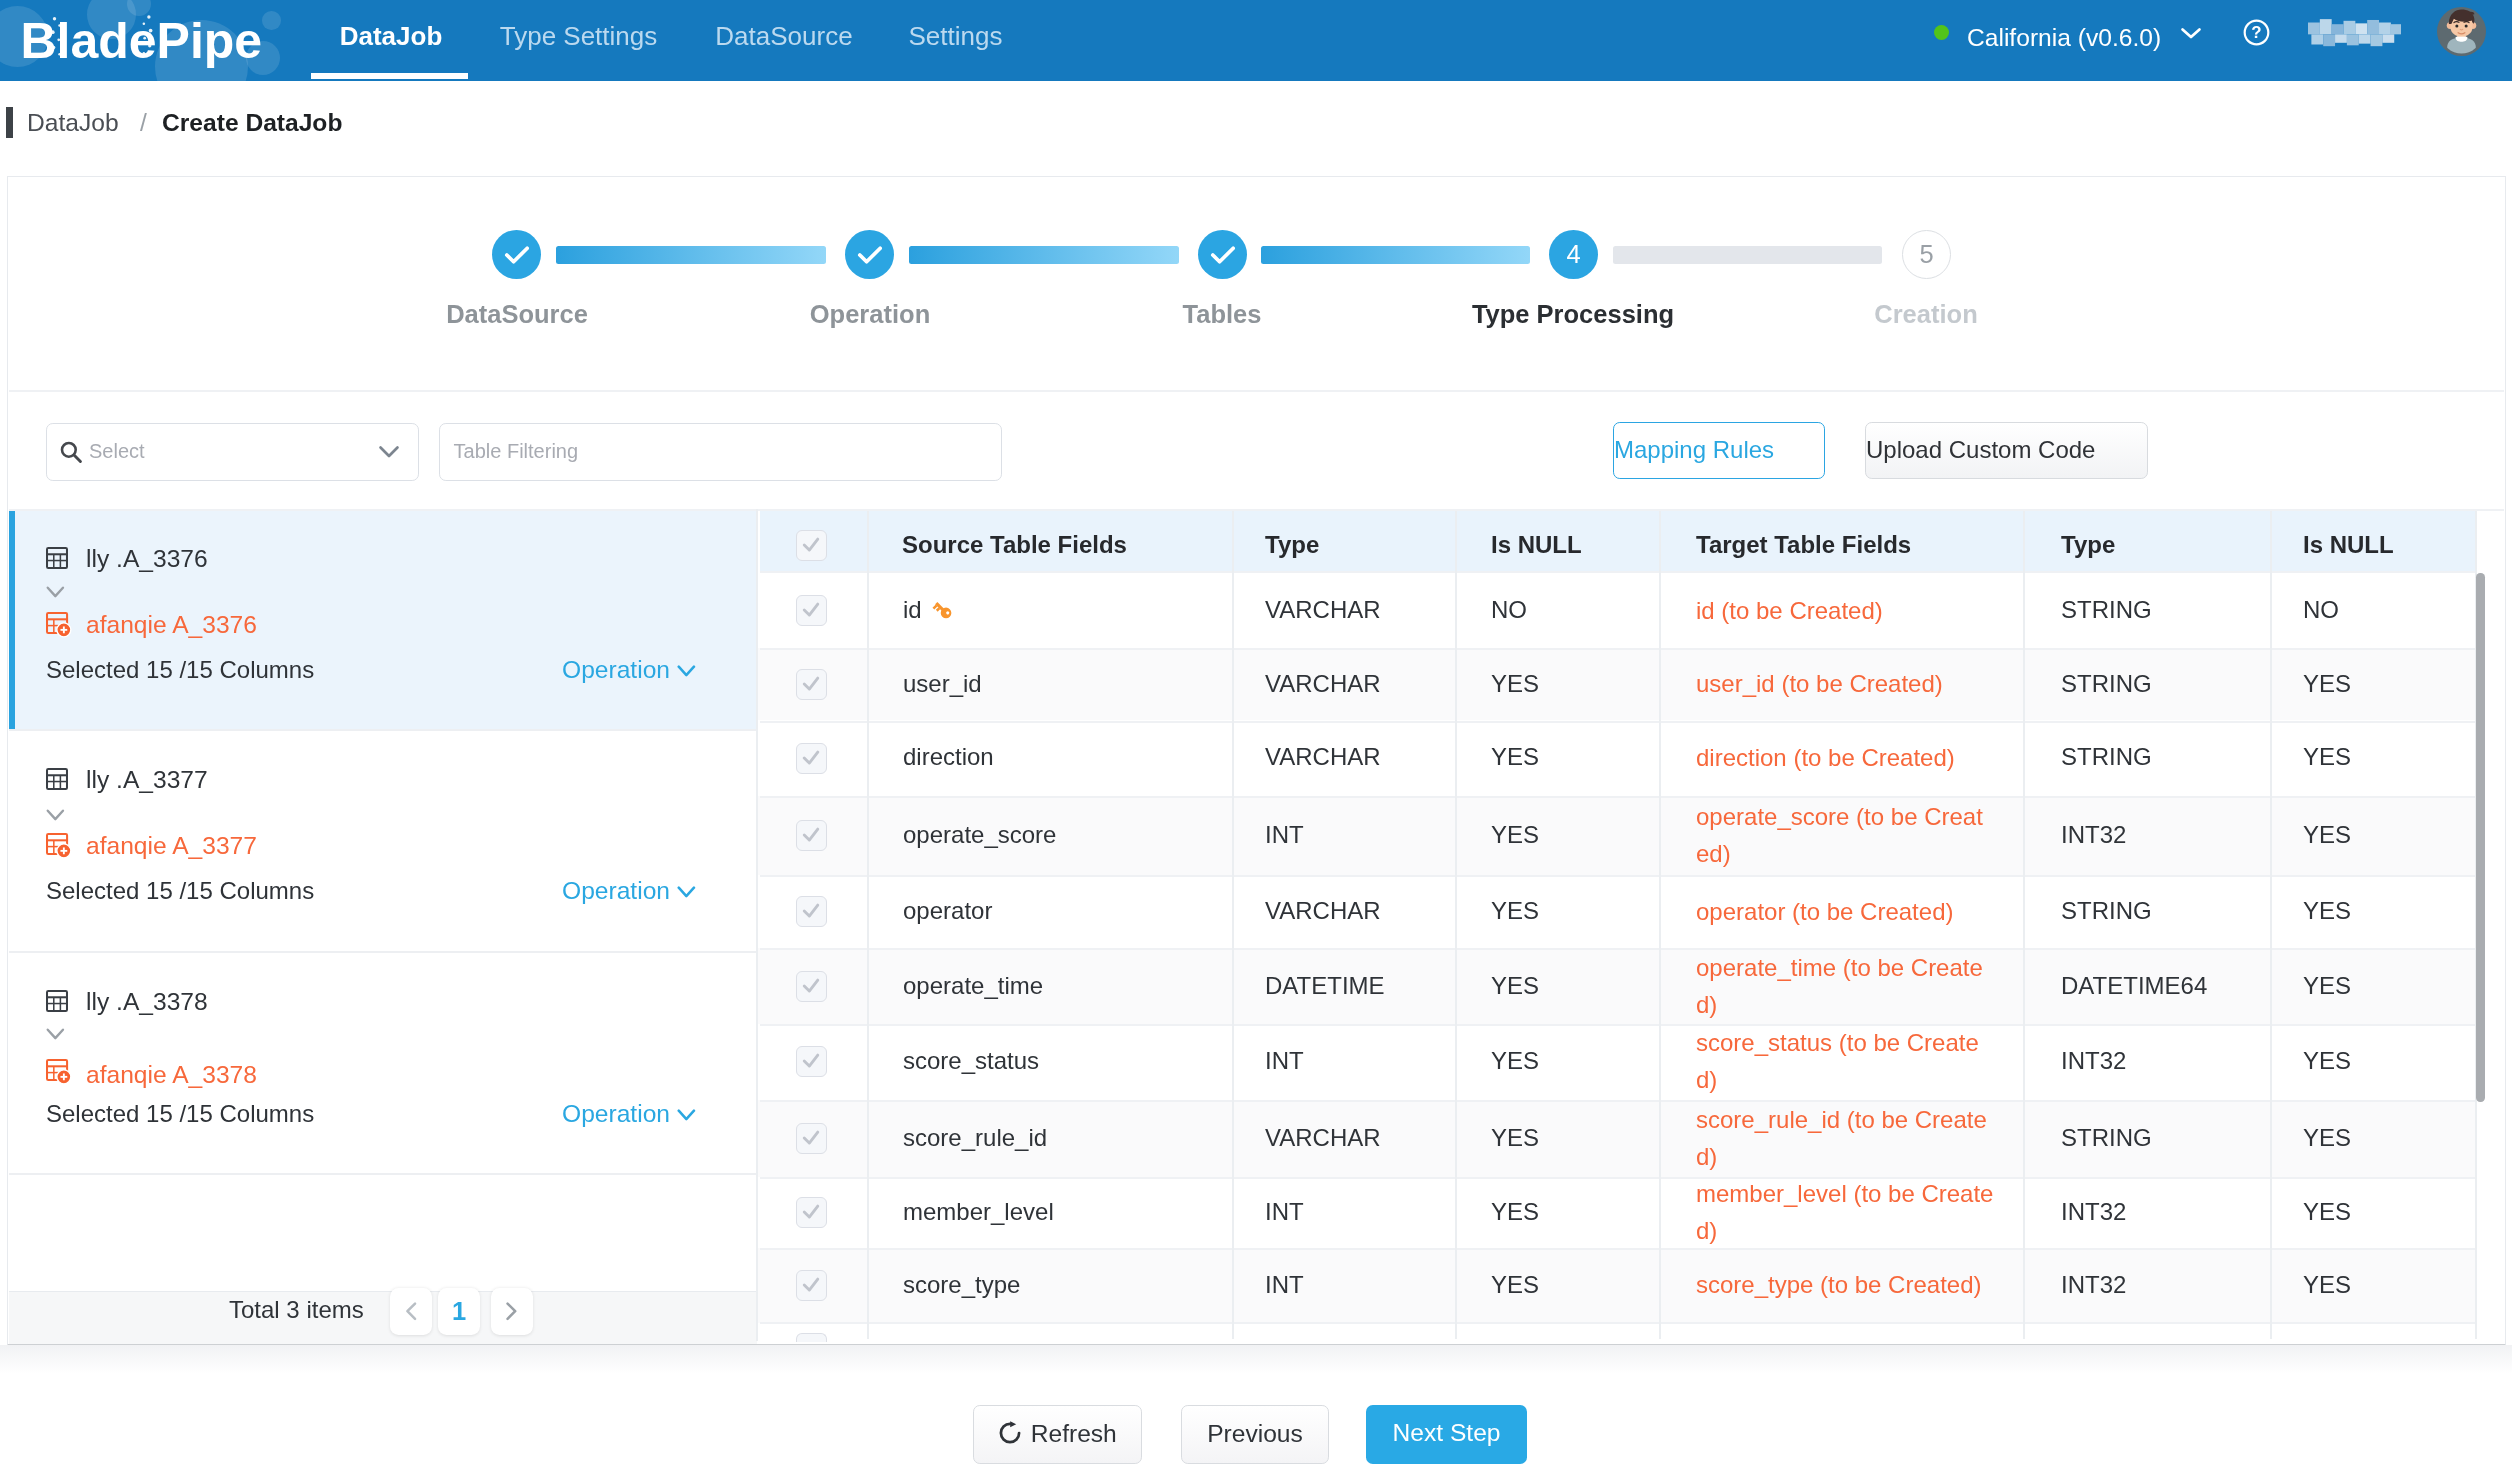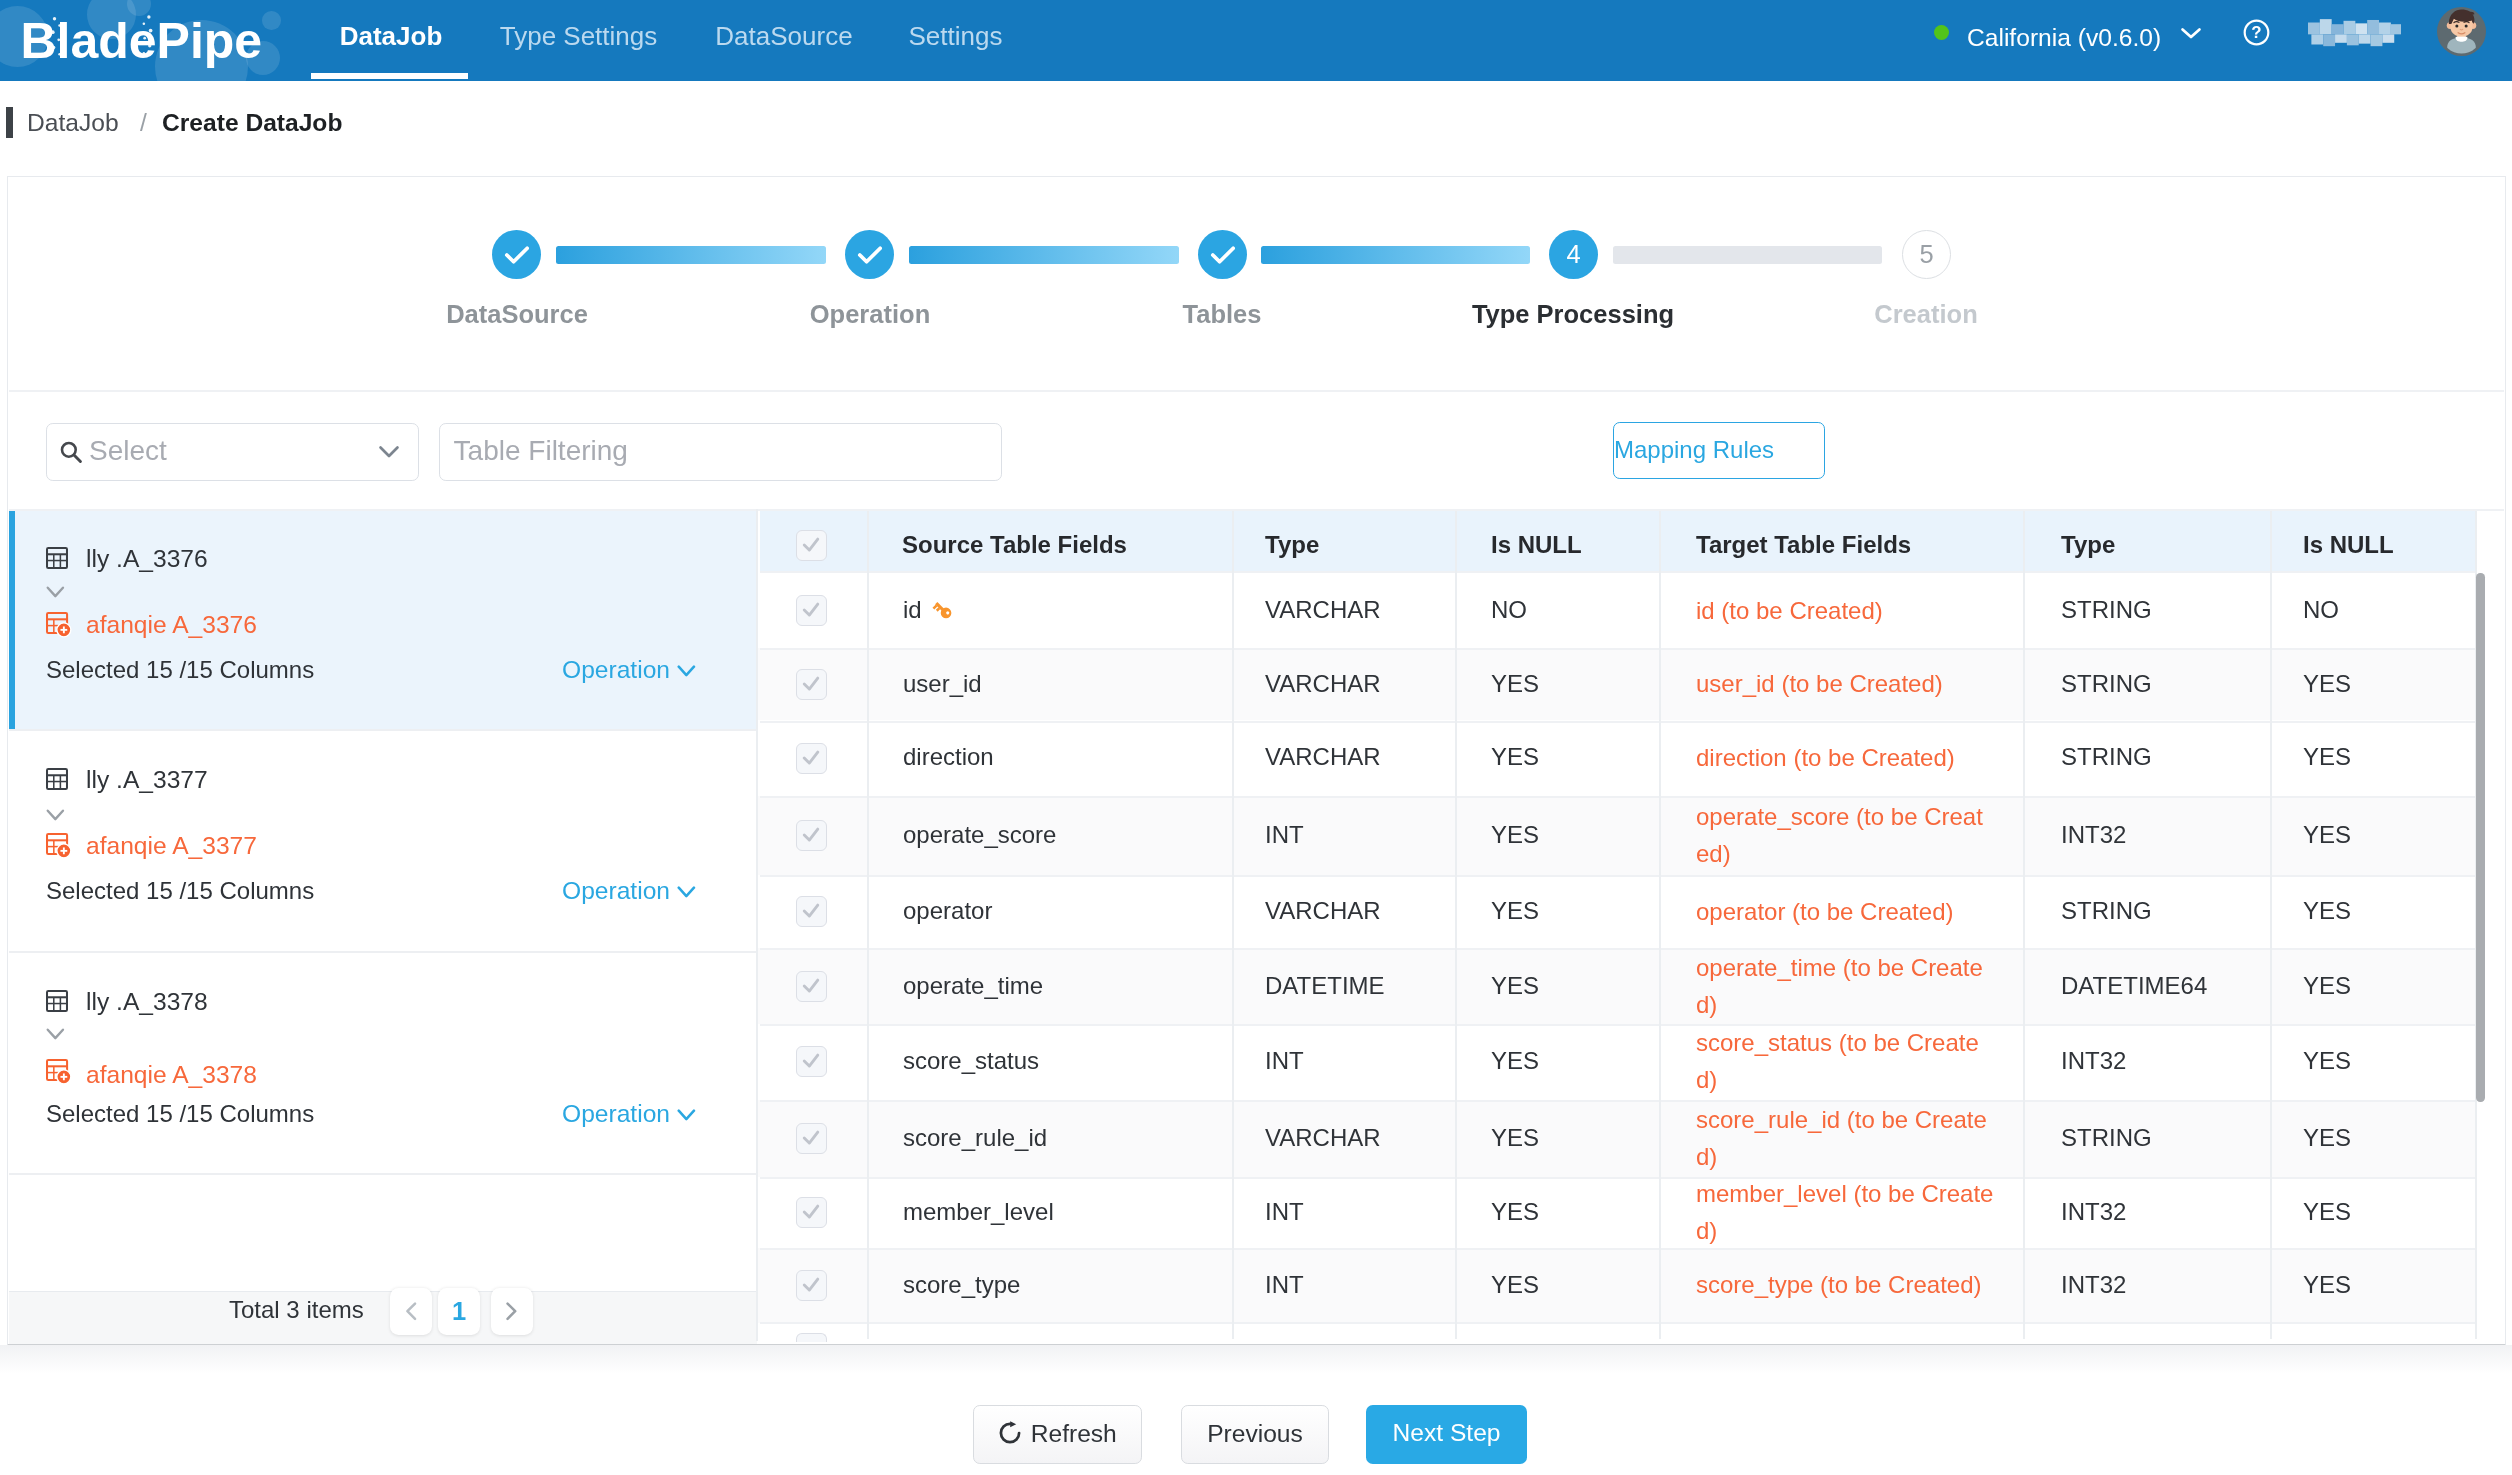--- a/index.html
+++ b/index.html
@@ -22,21 +22,21 @@
 
 .step-c { position:absolute; width:49px; height:49px; border-radius:50%; top:230px; background:#2BA5E2; box-shadow:inset 0 0 0 2.5px rgba(255,255,255,0.0); }
 .step-c svg { position:absolute; left:50%; top:50%; transform:translate(-50%,-50%); }
 .step-num { position:absolute; width:49px; height:49px; border-radius:50%; top:230px; line-height:49px; text-align:center; font-size:25.5px; }
 .bar { position:absolute; top:246px; height:18px; border-radius:2.5px; background:linear-gradient(90deg,#2BA0DE,#93D7F8); }
 .bar.gray { background:#E3E6EB; }
 .steplab { position:absolute; top:300px; font-size:25.5px; font-weight:bold; color:#8E9499; text-align:center; width:356px; }
 
 .selbox { position:absolute; left:46px; top:423px; width:373px; height:58px; border:1.7px solid #DCE0E6; border-radius:6.8px; background:#fff; }
 .inpbox { position:absolute; left:439px; top:423px; width:563px; height:58px; border:1.7px solid #DCE0E6; border-radius:6.8px; background:#fff; }
-.ph { color:#A8ABB2; font-size:28px; line-height:54px; position:absolute; }
+.ph { color:#A8ABB2; font-size:20px; line-height:54px; position:absolute; }
 .btn { position:absolute; top:422px; height:57px; border-radius:6.8px; font-size:24px; line-height:53px; text-align:left; }
 .btn.blue-o { border:1.7px solid #2BA5E2; color:#2AA7E1; background:#fff; }
 .btn.gray-o { border:1.7px solid #D8DBDF; color:#2F3236; background:linear-gradient(#ffffff,#f2f3f5); }
 
 .item-sel { position:absolute; left:8.5px; top:511px; width:748px; height:218px; background:#EBF4FC; }
 .accent { position:absolute; left:8.5px; top:511px; width:6px; height:218px; background:#2AA3DF; }
 .pdiv { position:absolute; left:8.5px; width:748px; height:1.7px; background:#EDEFF2; }
 .ptitle { position:absolute; left:86px; font-size:24.6px; color:#2F3338; }
 .porange { position:absolute; left:86px; font-size:24.6px; color:#F7683B; }
 .psel { position:absolute; left:46px; font-size:24px; color:#2F3338; }
@@ -187,20 +187,21 @@
       </svg>
     <div class="ph" style="left:42px;">Select</div>
     <svg class="abs" style="left:331px;top:21px;" width="22" height="14.4" viewBox="0 0 26 17">
         <polyline points="3,3 13,13 23,3" fill="none" stroke="#7C858F" stroke-width="3.2" stroke-linecap="round" stroke-linejoin="round"></polyline>
       </svg>
   </div>
   <div class="inpbox">
       <div class="ph" style="left:13.6px;">Table Filtering</div>
     </div>
   <div class="btn blue-o" style="left:1613px;width:212px;">Mapping Rules</div>
+  <div class="btn gray-o" style="left:1865px;width:283px;">Upload Custom Code</div>
 
   <div class="hline" style="left:8.5px;top:509px;width:2495px;"></div>
 
   <div class="item-sel"></div>
   <div class="accent"></div>
   <div class="pdiv" style="top:729px;"></div>
   <div class="pdiv" style="top:951px;"></div>
   <div class="pdiv" style="top:1173px;"></div>
 
   <svg class="abs" style="left:46px;top:547px;" width="22" height="22" viewBox="0 0 26 26">

